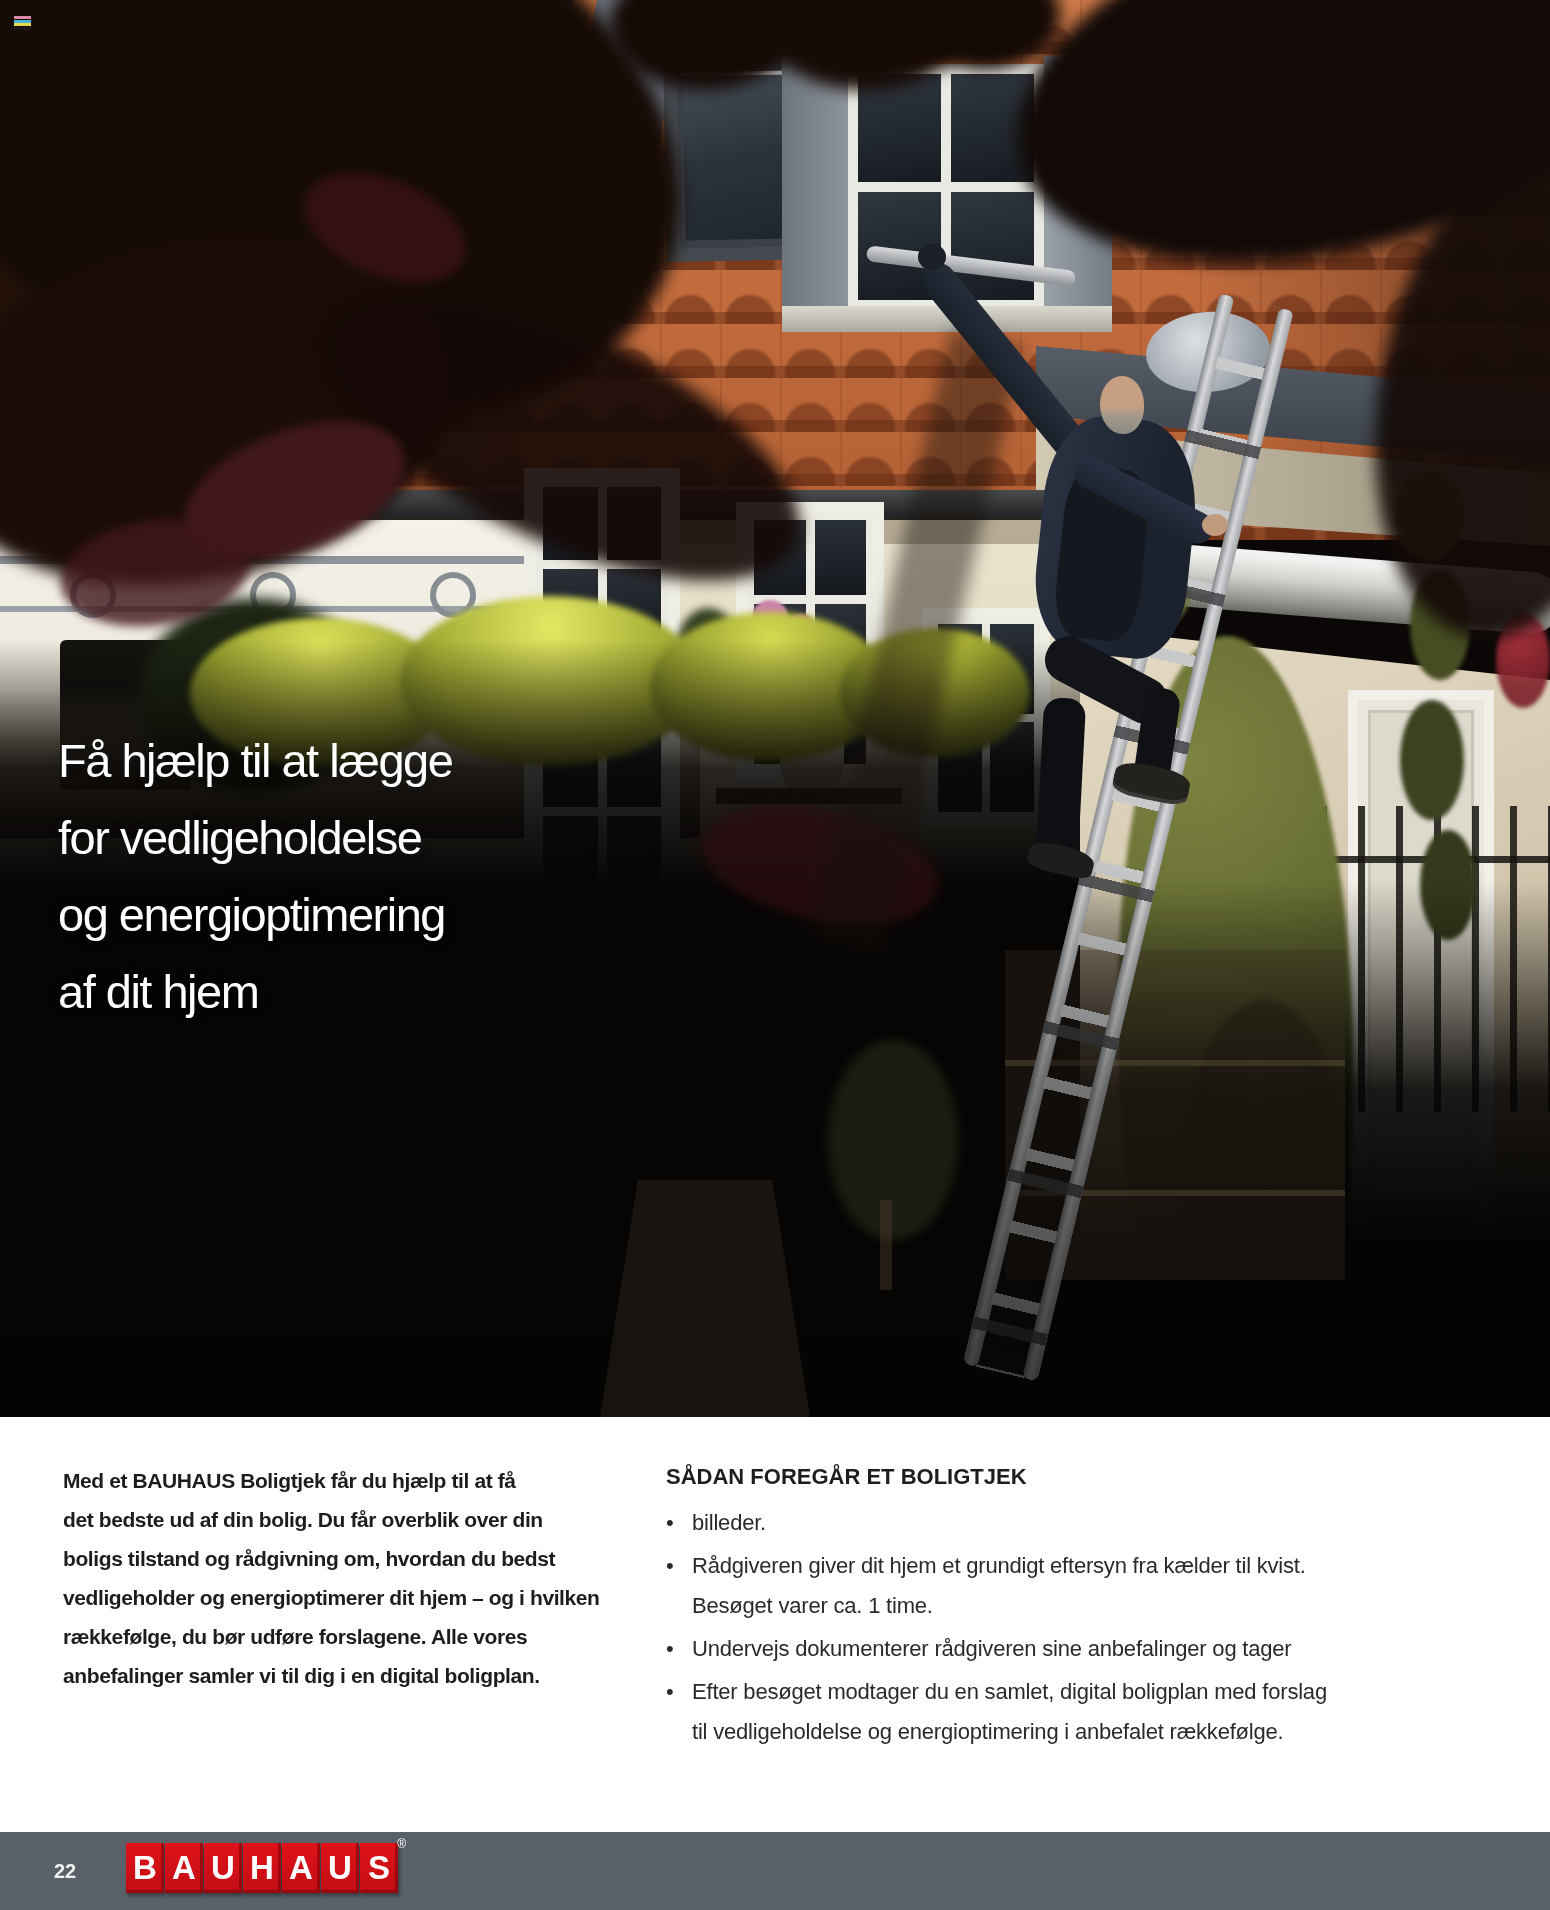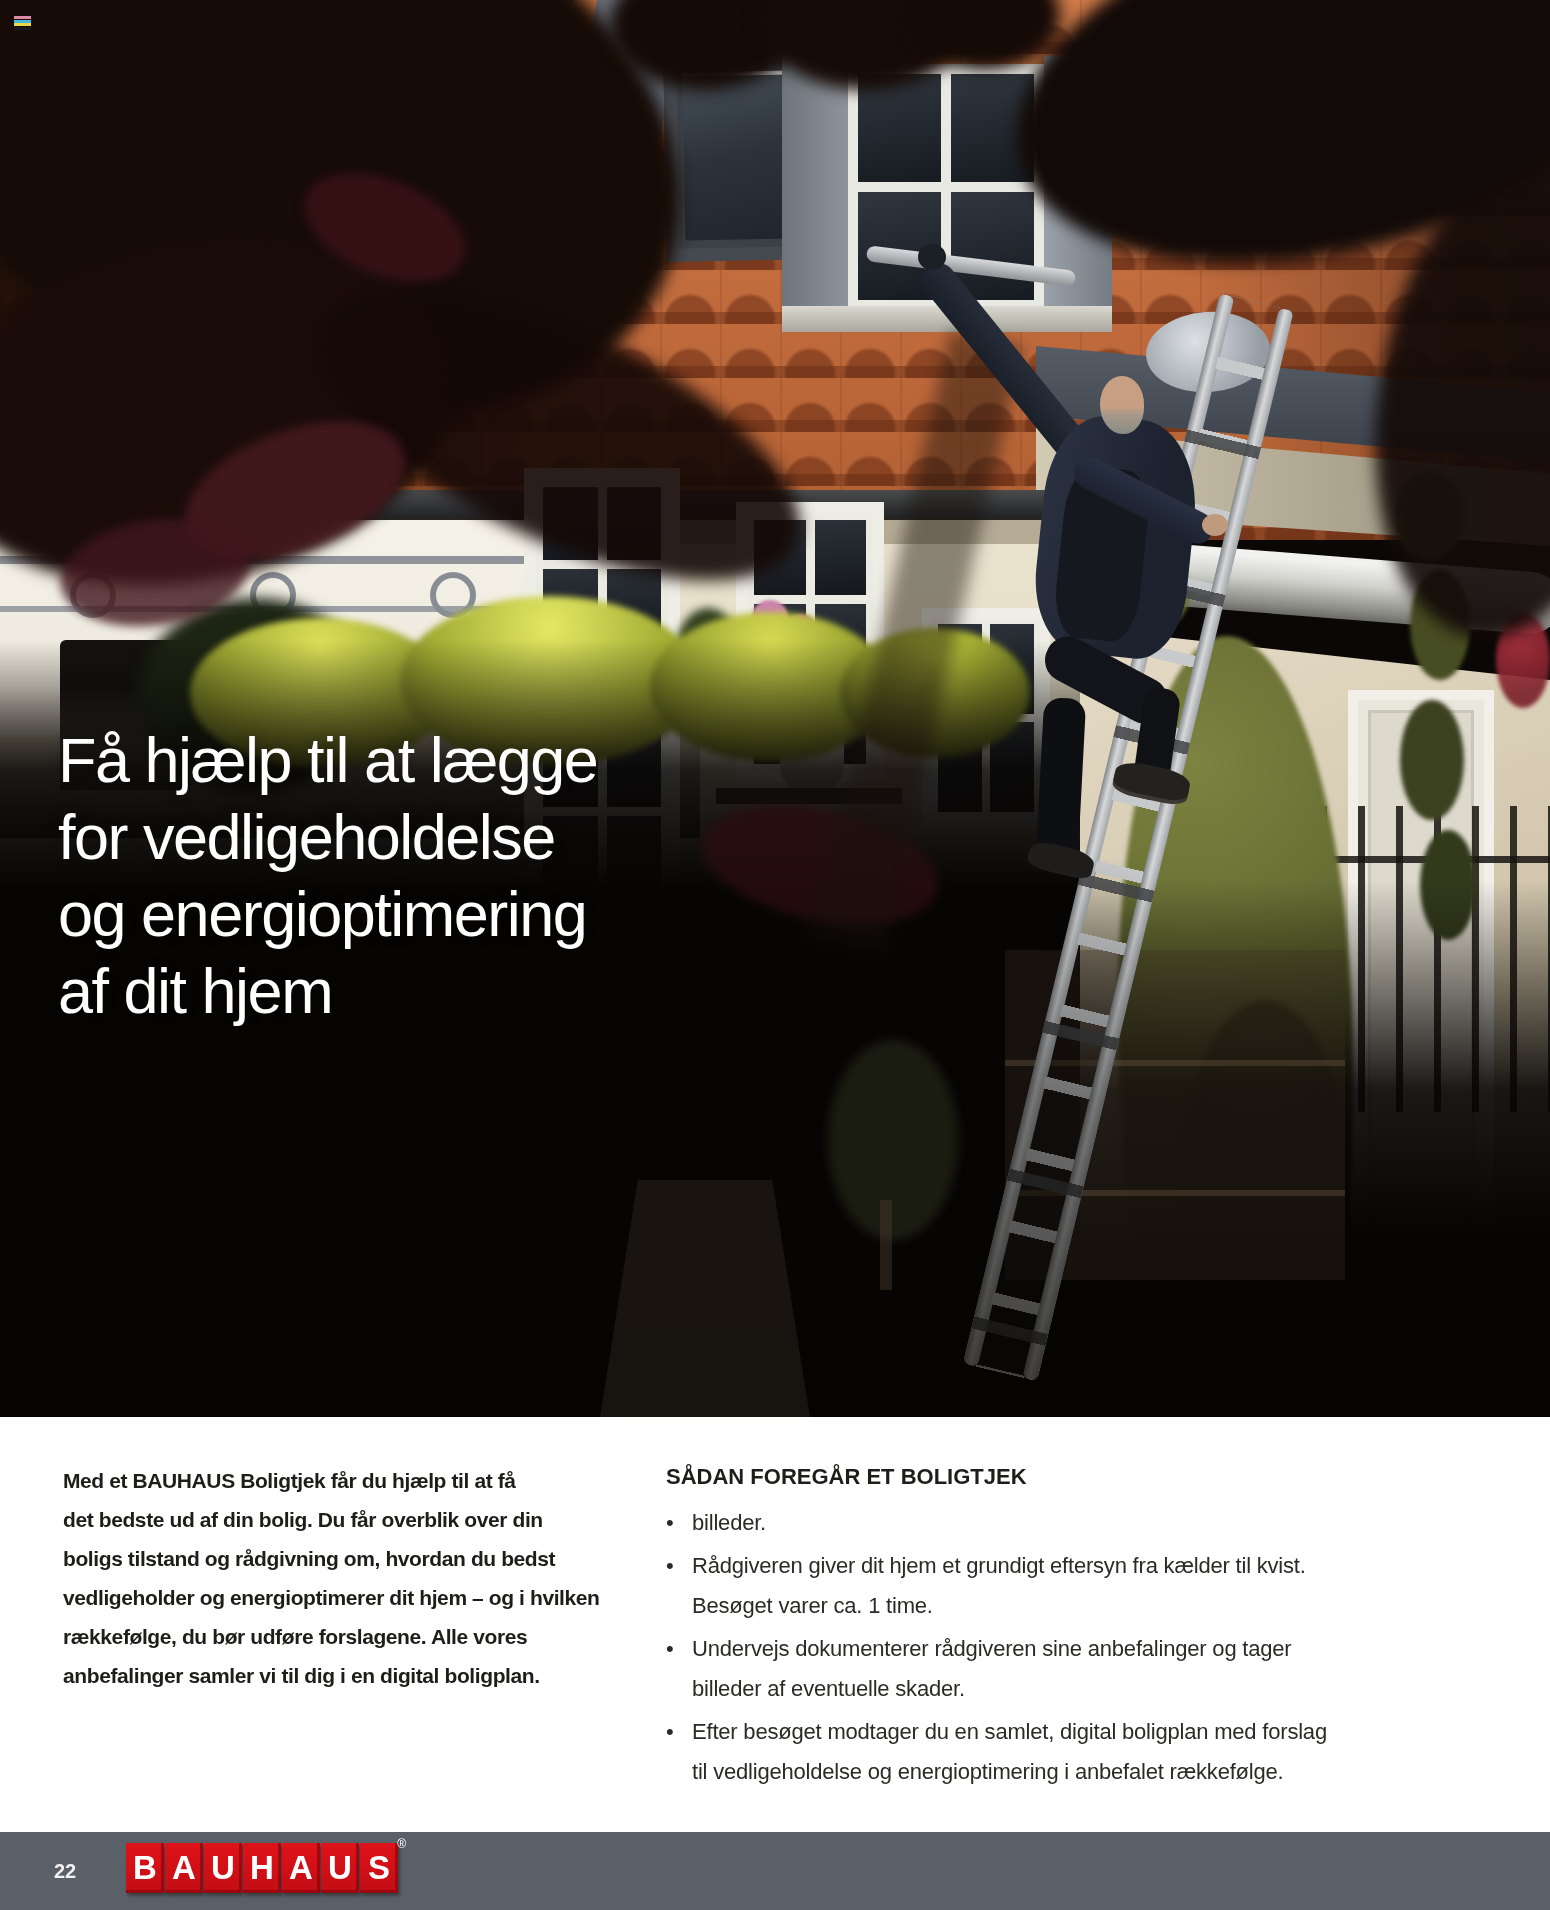--- a/index.html
+++ b/index.html
@@ -168,21 +168,21 @@
     transform:rotate(28deg);transform-origin:0 50%;background:#121419;}
   .shin{left:1138px;top:688px;width:36px;height:112px;border-radius:16px;
     transform:rotate(8deg);background:#101114;}
   .shoe1{left:1114px;top:766px;width:76px;height:30px;border-radius:40% 40% 30% 30%;
     transform:rotate(12deg);background:#24221f;box-shadow:0 4px 0 #3b3835;}
   .leg2{left:1040px;top:698px;width:42px;height:162px;border-radius:18px;
     transform:rotate(3deg);background:#0e0f12;}
   .shoe2{left:1028px;top:846px;width:66px;height:28px;border-radius:40% 40% 30% 30%;
     transform:rotate(14deg);background:#1f1d1b;}
 
-  .headline{left:58px;top:722px;color:#ffffff;font-size:63px;line-height:77px;
+  .headline{left:58px;top:722px;color:#ffffff;font-size:47px;line-height:77px;
     letter-spacing:-1.5px;font-weight:400;text-shadow:0 0 14px rgba(0,0,0,.25);white-space:nowrap;}
   .headline .b{font-weight:400;}
 
   .printmark{left:14px;top:16px;width:17px;height:14px;}
   .printmark div{height:3px;margin-bottom:0.5px;}
 
   
   .content{position:absolute;left:0;top:1417px;width:1550px;height:415px;background:#ffffff;}
   .introCol{position:absolute;left:63px;top:44px;color:#1d1d1b;font-weight:700;
     font-size:21px;line-height:39px;letter-spacing:-0.4px;white-space:nowrap;}
@@ -392,21 +392,20 @@
         <span class="dot">•</span>
         <div>
           <div>Rådgiveren giver dit hjem et grundigt eftersyn fra kælder til kvist.</div>
           <div>Besøget varer ca. 1 time.</div>
         </div>
       </div>
       <div class="bullet">
         <span class="dot">•</span>
         <div>
           <div>Undervejs dokumenterer rådgiveren sine anbefalinger og tager</div>
-          <div>billeder af eventuelle skader.</div>
         </div>
       </div>
       <div class="bullet">
         <span class="dot">•</span>
         <div>
           <div>Efter besøget modtager du en samlet, digital boligplan med forslag</div>
           <div>til vedligeholdelse og energioptimering i anbefalet rækkefølge.</div>
         </div>
       </div>
     </div>

